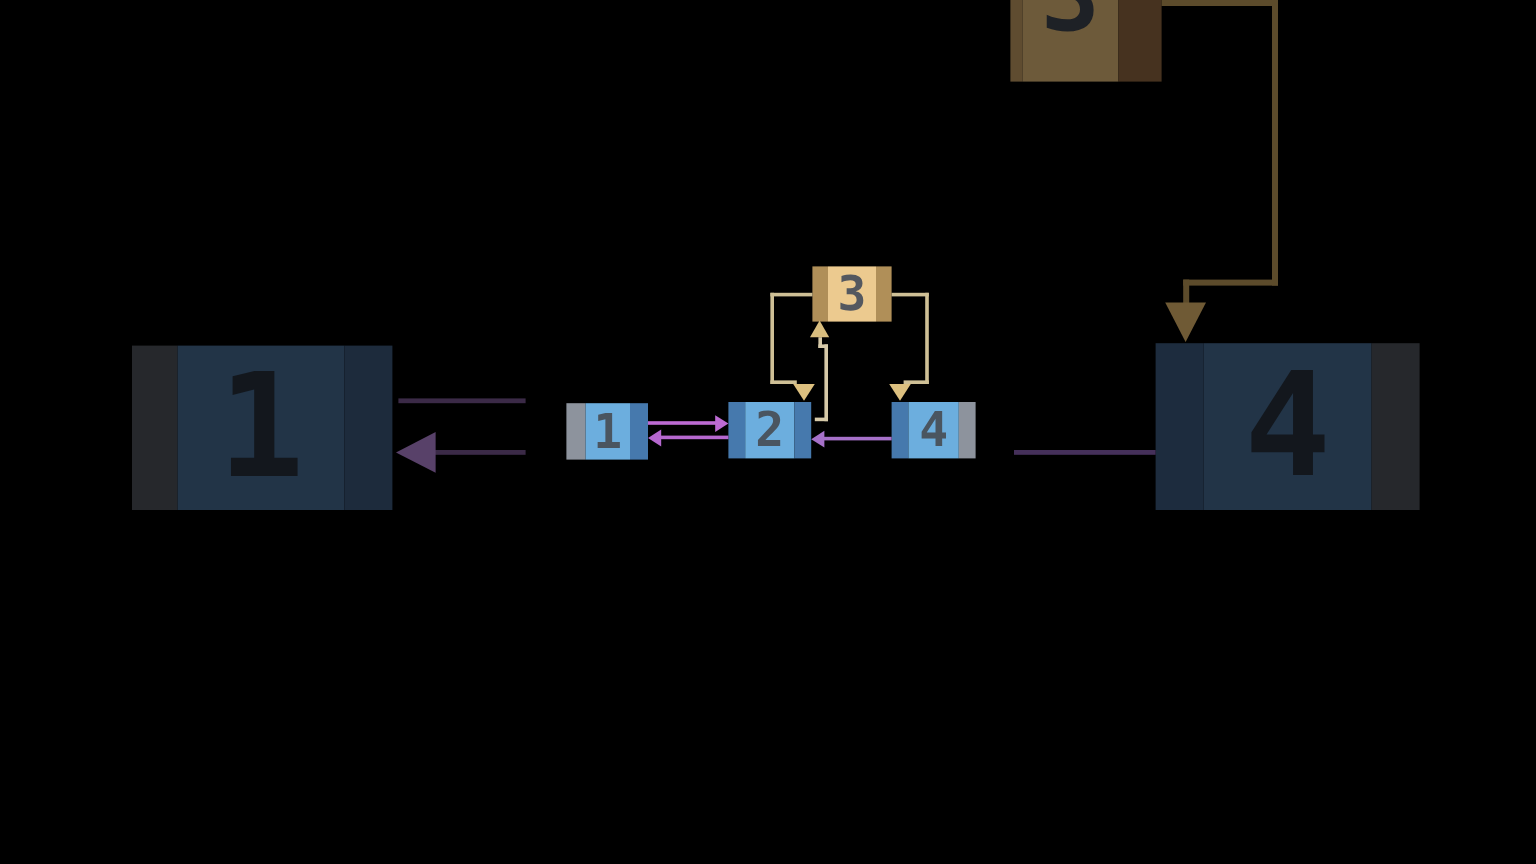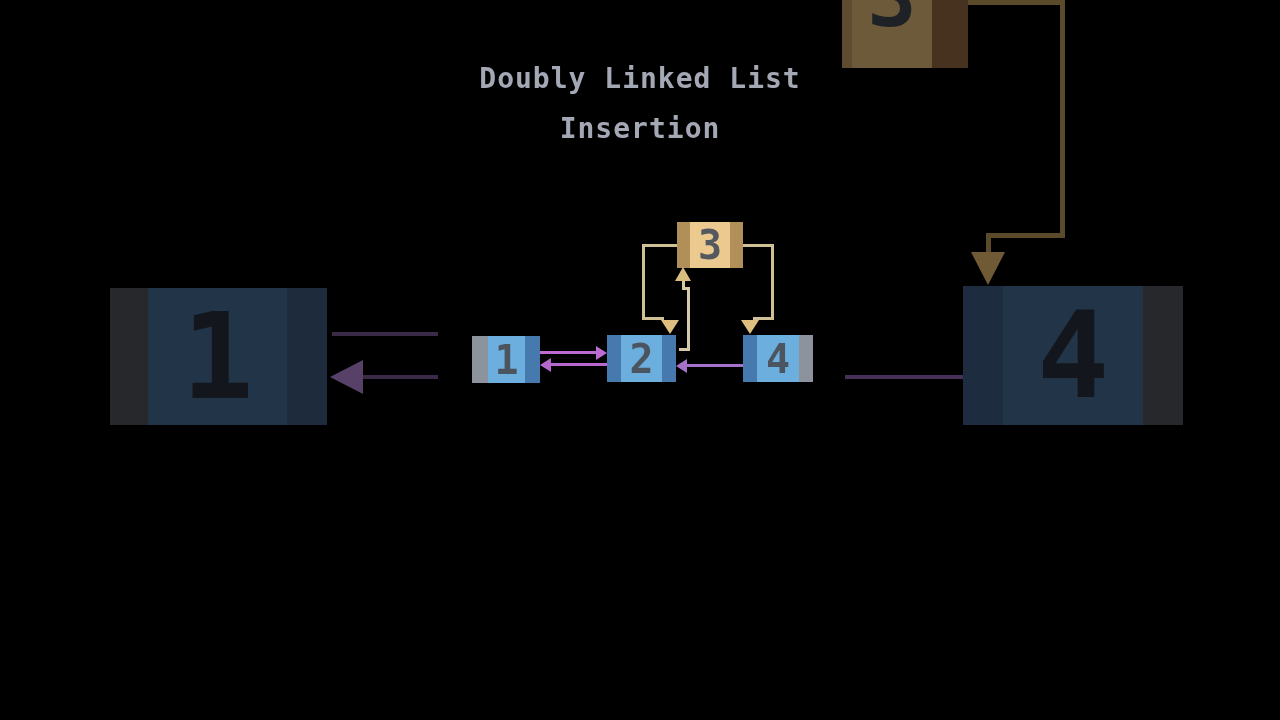--- a/index.html
+++ b/index.html
@@ -86,22 +86,20 @@
     <div class="val">3</div>
     <div class="bar bigbar-tan-r" style="width:36px"></div>
   </div>
 
   <div class="seg bg-tanline" style="left:968px; top:0px; width:97px; height:5px;"></div>
   <div class="seg bg-tanline" style="left:1060px; top:0px; width:5px; height:238px;"></div>
   <div class="seg bg-tanline" style="left:986px; top:233px; width:79px; height:5px;"></div>
   <div class="seg bg-tanline" style="left:986px; top:233px; width:5px; height:22px;"></div>
   <div class="tri" style="left:971px; top:252px; border-top:33px solid #6f5a35; border-left:17px solid transparent; border-right:17px solid transparent;"></div>
 
-  <div class="title-line" style="top:62px;">Doubly Linked List</div>
-  <div class="title-line" style="top:112px;">Insertion</div>
 
   <div class="node node-tan" style="left:677px; top:222px; width:66px; height:46px;">
     <div class="bar bar-tan" style="width:13px"></div>
     <div class="val">3</div>
     <div class="bar bar-tan" style="width:13px"></div>
   </div>
 
   <div class="seg khaki" style="left:642px; top:244px; width:35px; height:3px;"></div>
   <div class="seg khaki" style="left:642px; top:244px; width:3px; height:76px;"></div>
   <div class="seg khaki" style="left:642px; top:317px; width:22px; height:3px;"></div>

